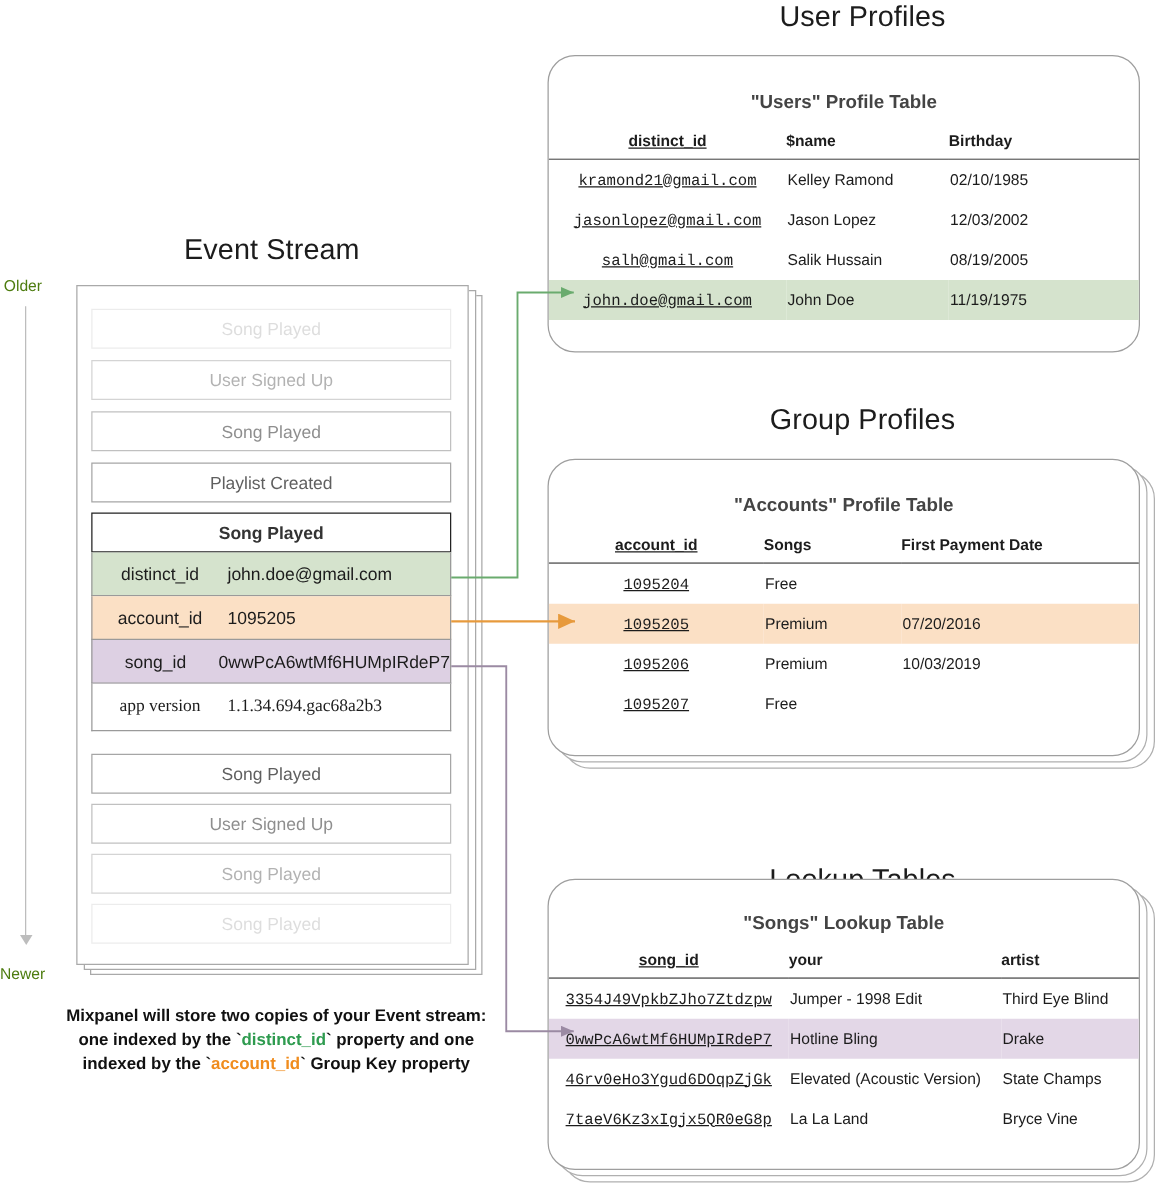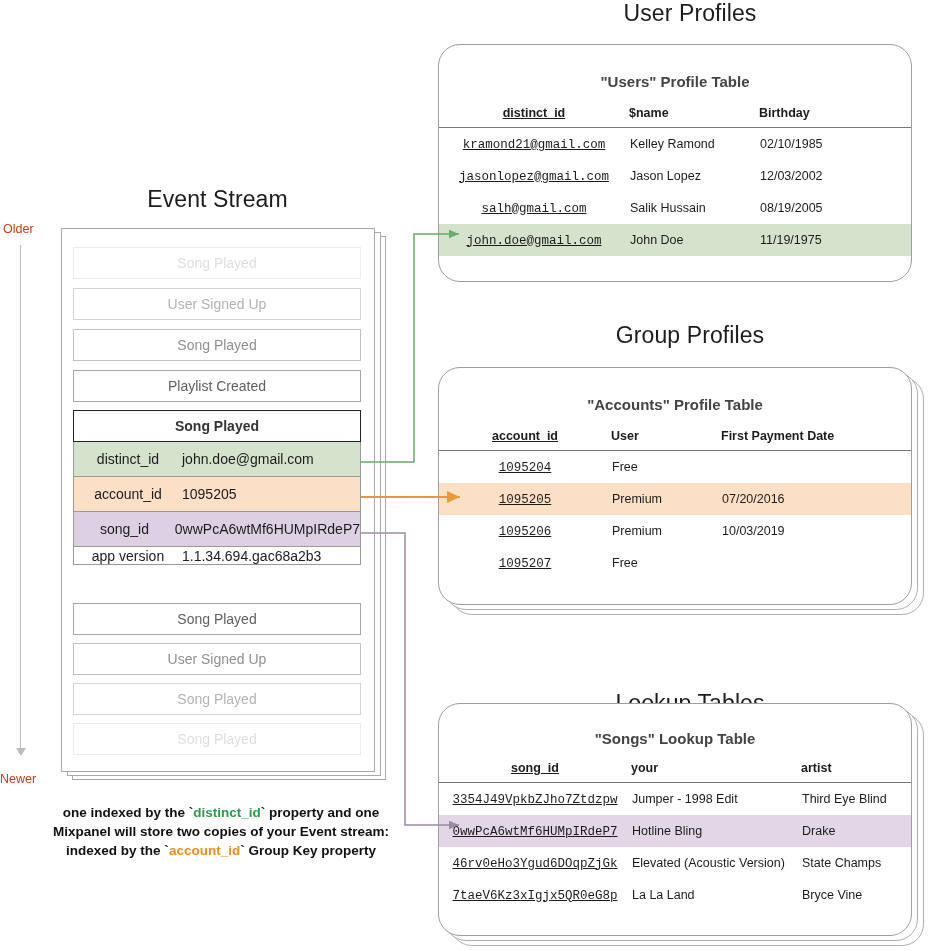--- a/index.html
+++ b/index.html
@@ -12,21 +12,21 @@
   }
   .abs{position:absolute;}
 
   
   .section-title{
     font-size:23px;color:#1c1c1c;text-align:center;font-weight:400;
     letter-spacing:.1px;white-space:nowrap;
   }
 
   
-  .tl-label{font-size:12.5px;color:#c2410c;}
+  .tl-label{font-size:12.5px;color:#4d7c0f;}
   .tl-line{background:#bdbdbd;width:1px;}
   .tl-arrow{
     width:0;height:0;border-left:5px solid transparent;border-right:5px solid transparent;
     border-top:8px solid #bdbdbd;
   }
 
   
   .stack-sheet{
     border:1.5px solid #a9a9a9;background:#ffffff;
   }
@@ -138,42 +138,42 @@
     <span class="v">john.doe@gmail.com</span>
   </div>
   <div class="ev-prop po" style="height:35px;">
     <span class="k">account_id</span>
     <span class="v">1095205</span>
   </div>
   <div class="ev-prop pp" style="height:35px;">
     <span class="k">song_id</span>
     <span class="v">0wwPcA6wtMf6HUMpIRdeP7</span>
   </div>
-  <div class="ev-prop pw" style="height:18px;">
+  <div class="ev-prop pw" style="height:38px;font-family:Liberation Serif, serif;">
     <span class="k">app version</span>
     <span class="v">1.1.34.694.gac68a2b3</span>
   </div>
 </div>
 
 <div class="abs ev-row f4" style="left:73px;top:603px;width:288px;height:32px;">
   <span>Song Played</span>
 </div>
 <div class="abs ev-row f3" style="left:73px;top:643px;width:288px;height:32px;">
   <span>User Signed Up</span>
 </div>
 <div class="abs ev-row f2" style="left:73px;top:683px;width:288px;height:32px;">
   <span>Song Played</span>
 </div>
 <div class="abs ev-row f1" style="left:73px;top:723px;width:288px;height:32px;">
   <span>Song Played</span>
 </div>
 
 <div class="abs caption" style="left:30px;top:803px;width:382px;">
+  <div>Mixpanel will store two copies of your Event stream:</div>
   <div><span>one indexed by the `</span><span class="c-green">distinct_id</span><span>` property and one</span></div>
-  <div>Mixpanel will store two copies of your Event stream:</div>
   <div><span>indexed by the `</span><span class="c-orange">account_id</span><span>` Group Key property</span></div>
 </div>
 
 <div class="abs card" style="left:438px;top:44px;width:474px;height:238px;">
   <div class="tbl-title" style="margin-top:28px;">"Users" Profile Table</div>
   <table class="dt" style="margin-top:16px;">
     <colgroup>
         <col style="width:190px">
         <col style="width:130px">
         <col style="width:154px">
@@ -216,21 +216,21 @@
   <div class="tbl-title" style="margin-top:28px;">"Accounts" Profile Table</div>
   <table class="dt" style="margin-top:16px;">
     <colgroup>
         <col style="width:172px">
         <col style="width:110px">
         <col style="width:192px">
       </colgroup>
     <thead>
       <tr>
         <th class="idcol" style="text-align:center"><span>account_id</span></th>
-        <th>User</th>
+        <th>Songs</th>
         <th>First Payment Date</th>
       </tr>
     </thead>
     <tbody>
       <tr>
         <td class="id"><span>1095204</span></td>
         <td>Free</td>
         <td></td>
       </tr>
       <tr class="hl-orange">

